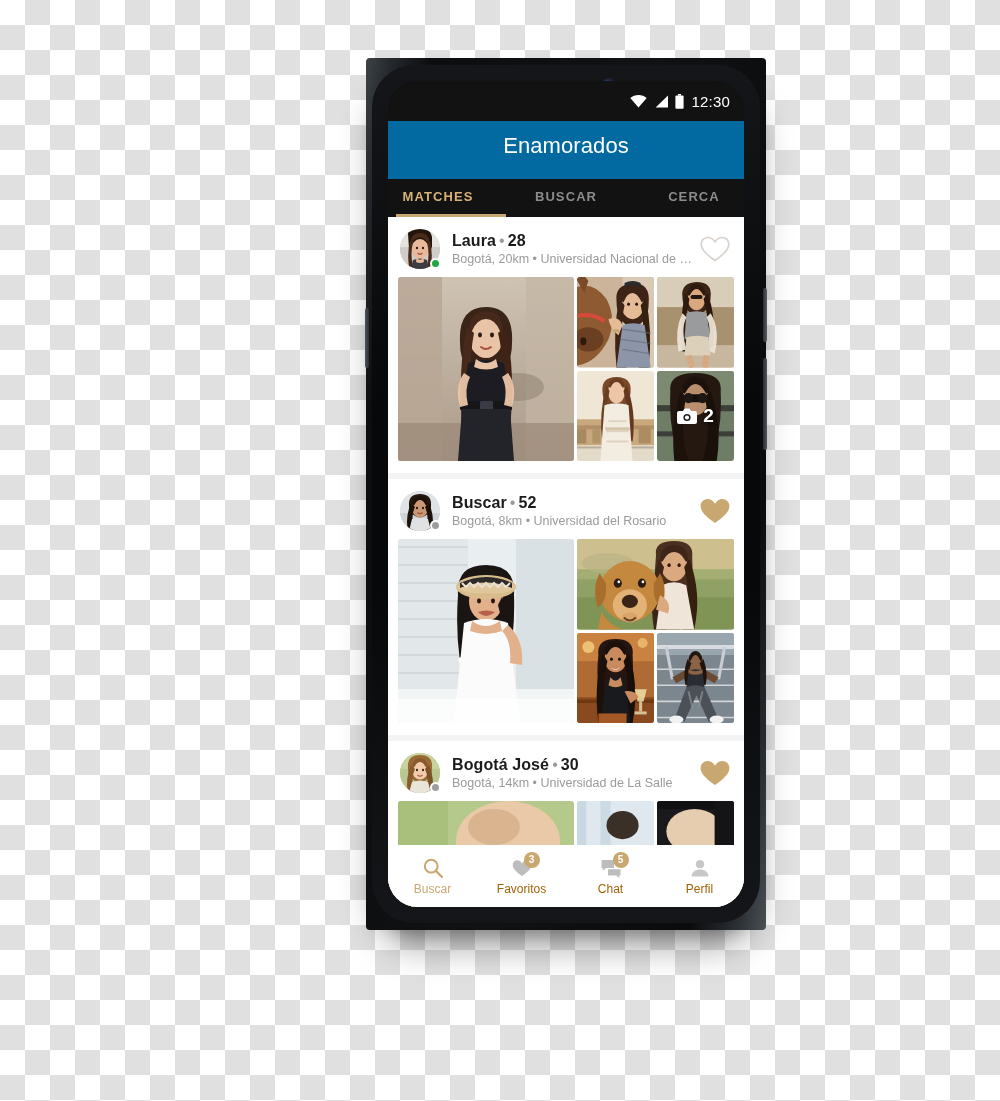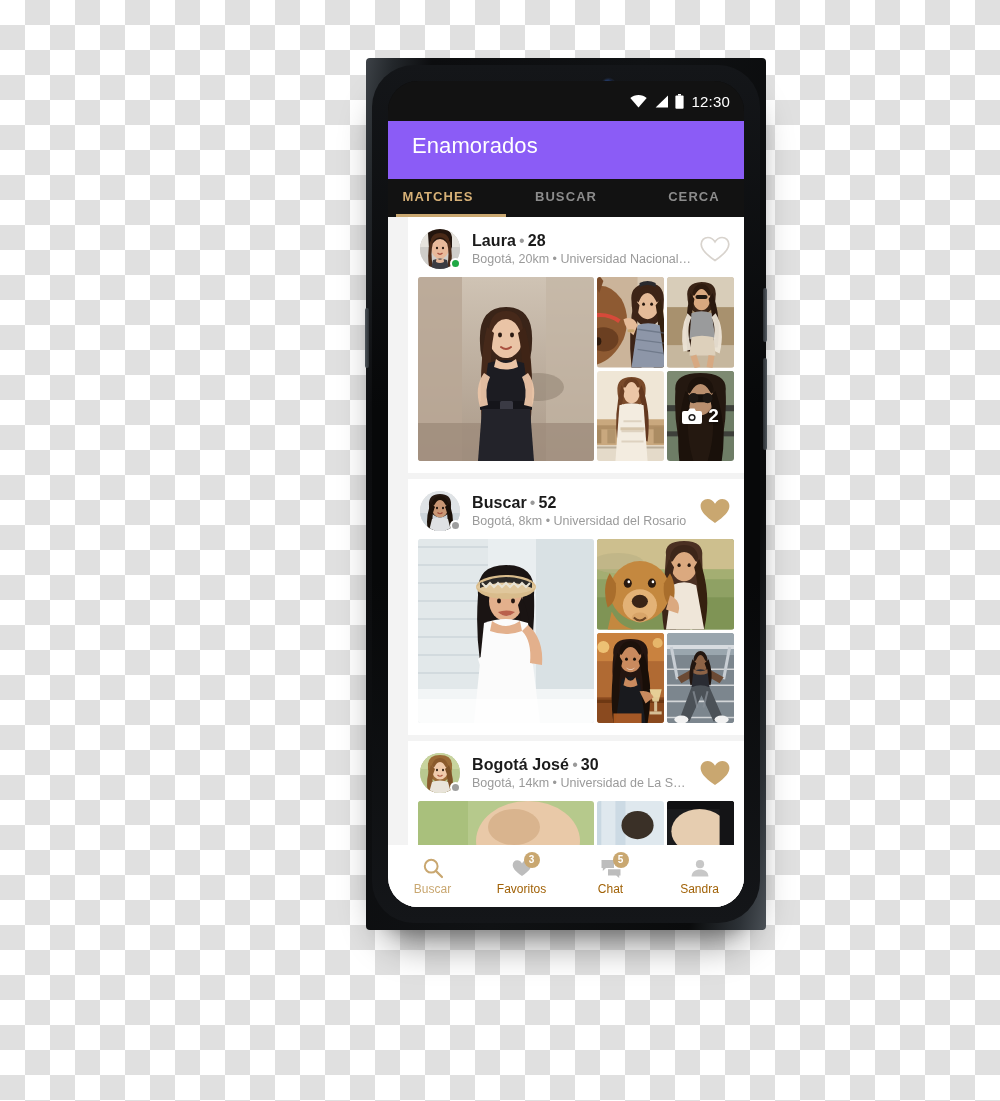--- a/index.html
+++ b/index.html
@@ -58,32 +58,32 @@
 
   
   .statusbar{ height:40px; background:#121212; display:flex; align-items:center;
      justify-content:flex-end; padding:0 14px 0 0; color:#fff; }
   .sb-icons{ display:flex; align-items:center; gap:6px; }
   .ico-wifi{ width:17px; height:13px; }
   .ico-sig{ width:16px; height:13px; }
   .ico-batt{ width:9px; height:15px; }
   .sb-time{ font-size:15px; letter-spacing:.2px; margin-left:7px; color:#fff; }
 
-  .appbar{ background:#8b5cf6; padding:12px 24px 20px 24px; }
+  .appbar{ background:#0369a1; padding:12px 24px 20px 24px;text-align:center; }
   .app-title{ color:#fff; font-size:22px; font-weight:400; letter-spacing:.1px; }
 
   .tabs{ background:#121212; display:flex; position:relative;gap:28px; }
   .tab{ flex:1; text-align:center; padding:10px 0 13px 0; font-size:13px; font-weight:700;
      letter-spacing:1.1px; color:#8c8c8c; }
   .tab.active{ color:#d7b177; }
   .tab-indicator{ position:absolute; left:8px; bottom:0; width:110px; height:3px; background:#c9a770; }
 
   .content{ position:relative; height:690px; background:#f3f3f3; overflow:hidden; }
 
-  .card{ background:#fff; margin-bottom:6px; padding:10px 10px 12px 10px;margin-left:20px; }
+  .card{ background:#fff; margin-bottom:6px; padding:10px 10px 12px 10px; }
   .card-head{ display:flex; align-items:center; padding:2px 2px 8px 2px; }
   .avatar-wrap{ position:relative; width:40px; height:40px; flex:0 0 40px; margin-right:12px; }
   .avatar{ width:40px; height:40px; border-radius:50%; overflow:hidden; background:#ddd; position:relative; }
   .avatar svg{ display:block; }
   .status-dot{ position:absolute; right:-1px; bottom:0px; width:11px; height:11px; border-radius:50%;
      border:2px solid #fff; }
   .dot-online{ background:#1fa844; }
   .dot-offline{ background:#9e9e9e; }
   .names{ flex:1; min-width:0; }
   .name-line{ font-size:16px; font-weight:700; color:#1b1b1b; letter-spacing:.1px; white-space:nowrap; }
@@ -557,21 +557,21 @@
               <div class="nav-label">Chat</div>
             </div>
 
             <div class="nav-item">
               <div class="nav-icon">
                 <svg width="22" height="22" viewBox="0 0 22 22">
                   <circle cx="11" cy="7.2" r="4.1" fill="#c7c7c7"></circle>
                   <path d="M2.6 19.6 C2.6 15.2 6.4 12.6 11 12.6 C15.6 12.6 19.4 15.2 19.4 19.6 Z" fill="#c7c7c7"></path>
                 </svg>
               </div>
-              <div class="nav-label">Sandra</div>
+              <div class="nav-label">Perfil</div>
             </div>
           </div>
 
         </div>
       </div>
     </div>
   </div>
 </div>
 
 </body></html>

